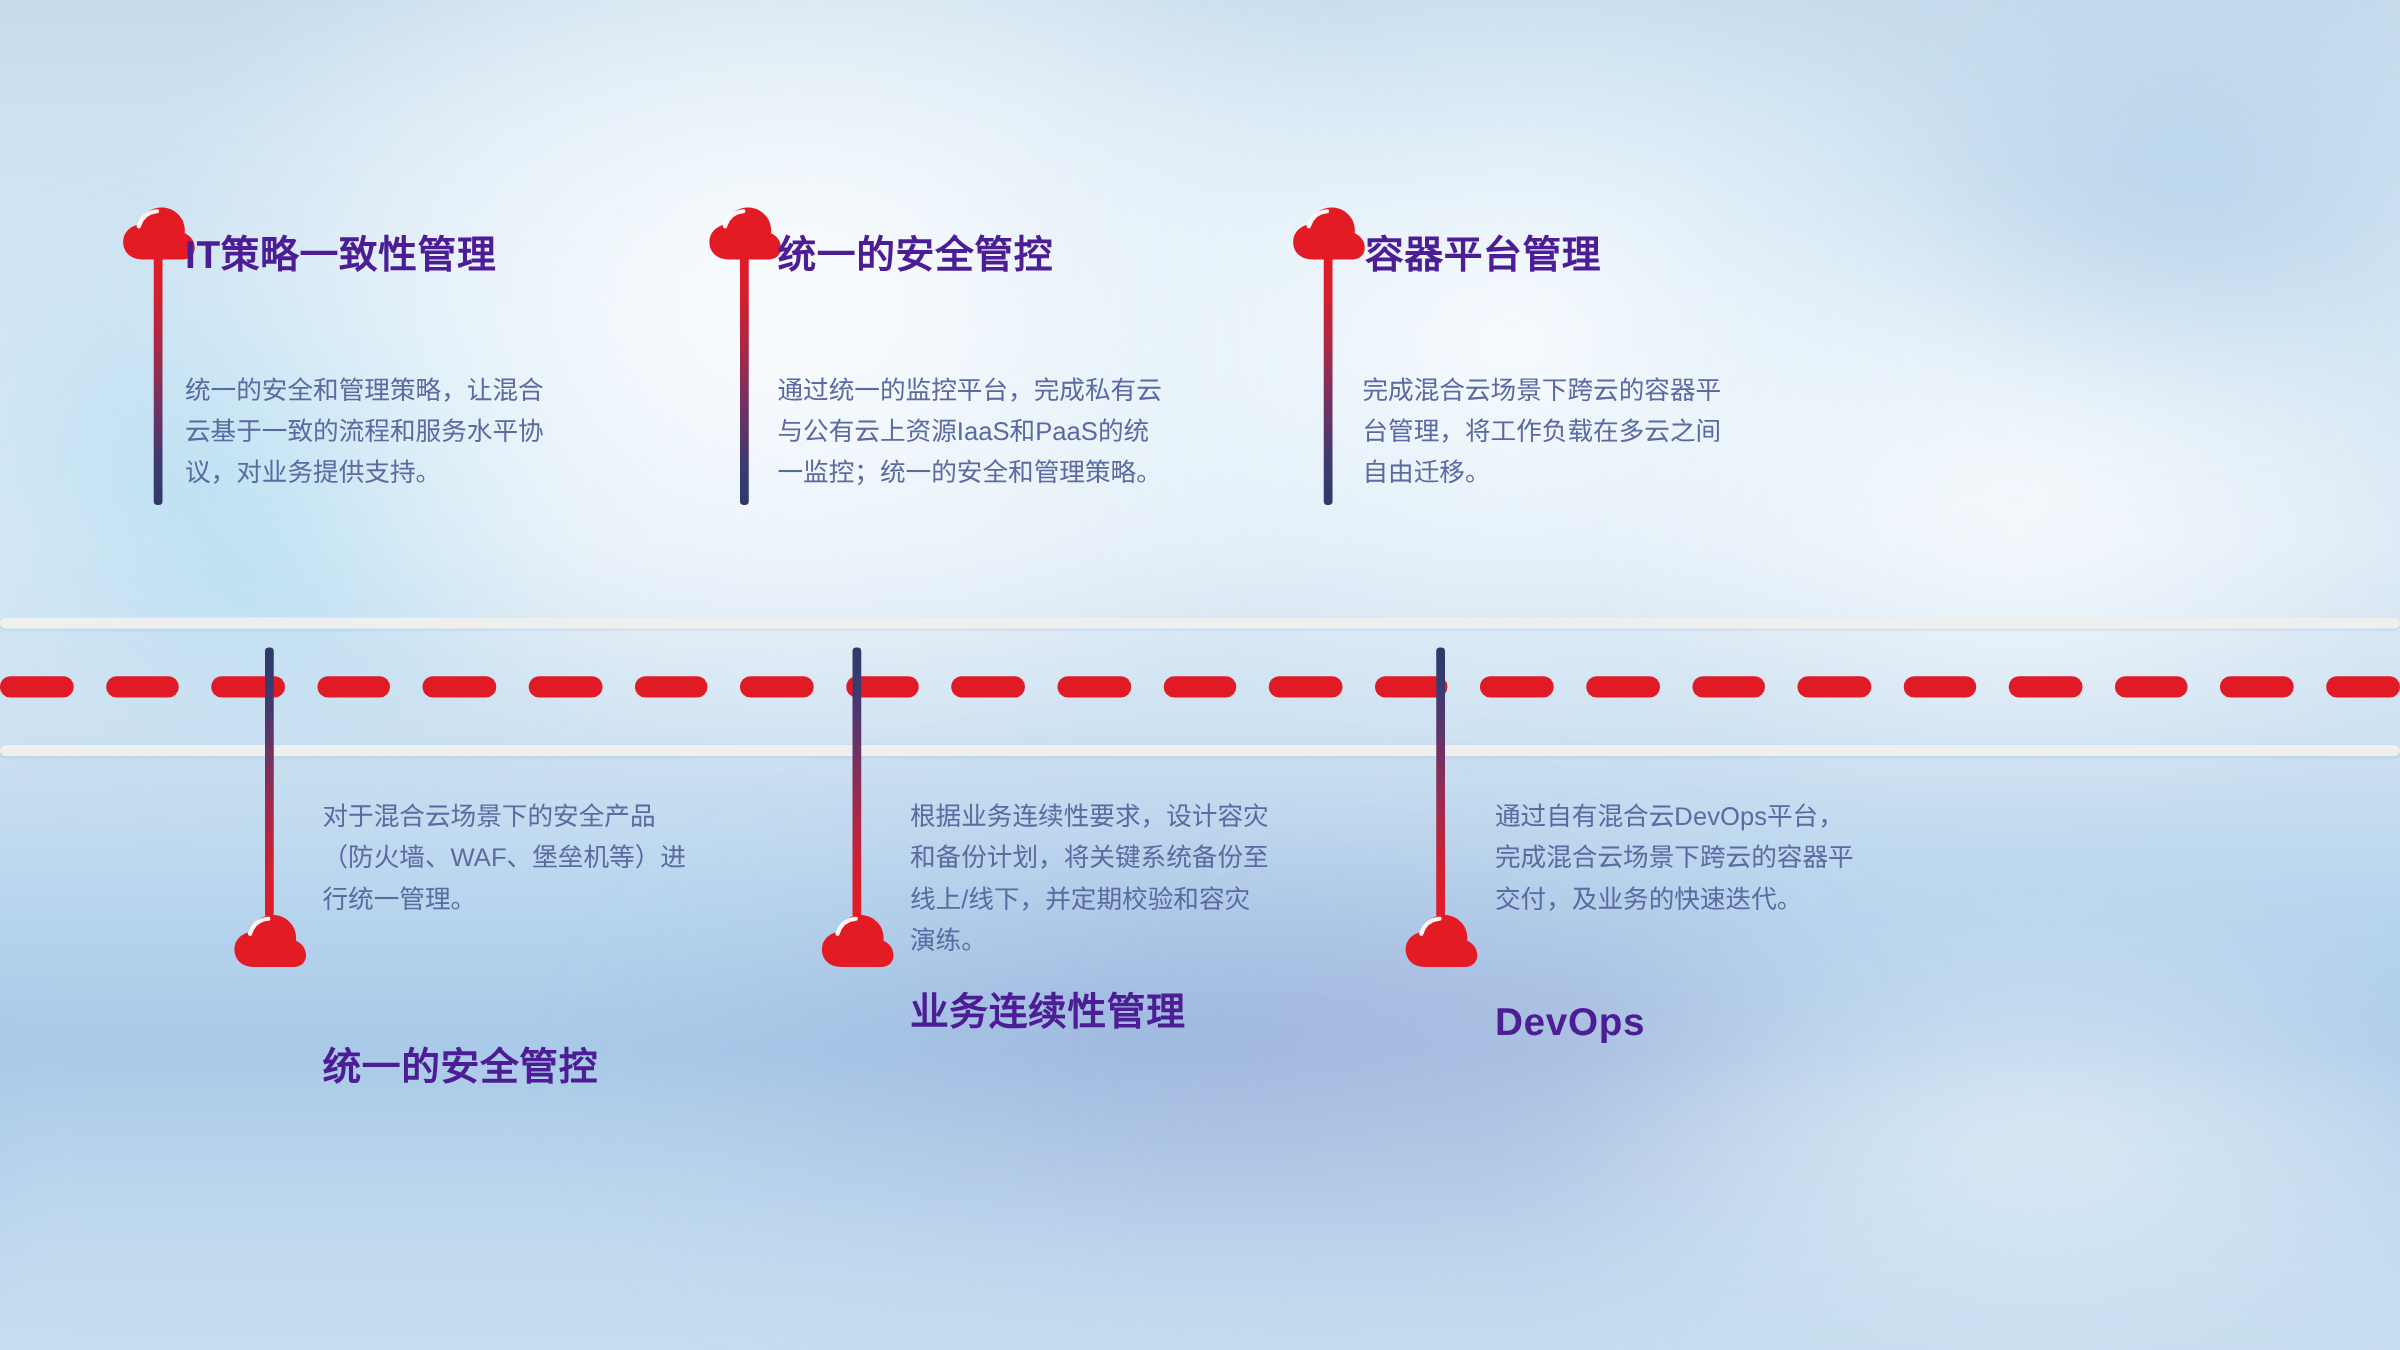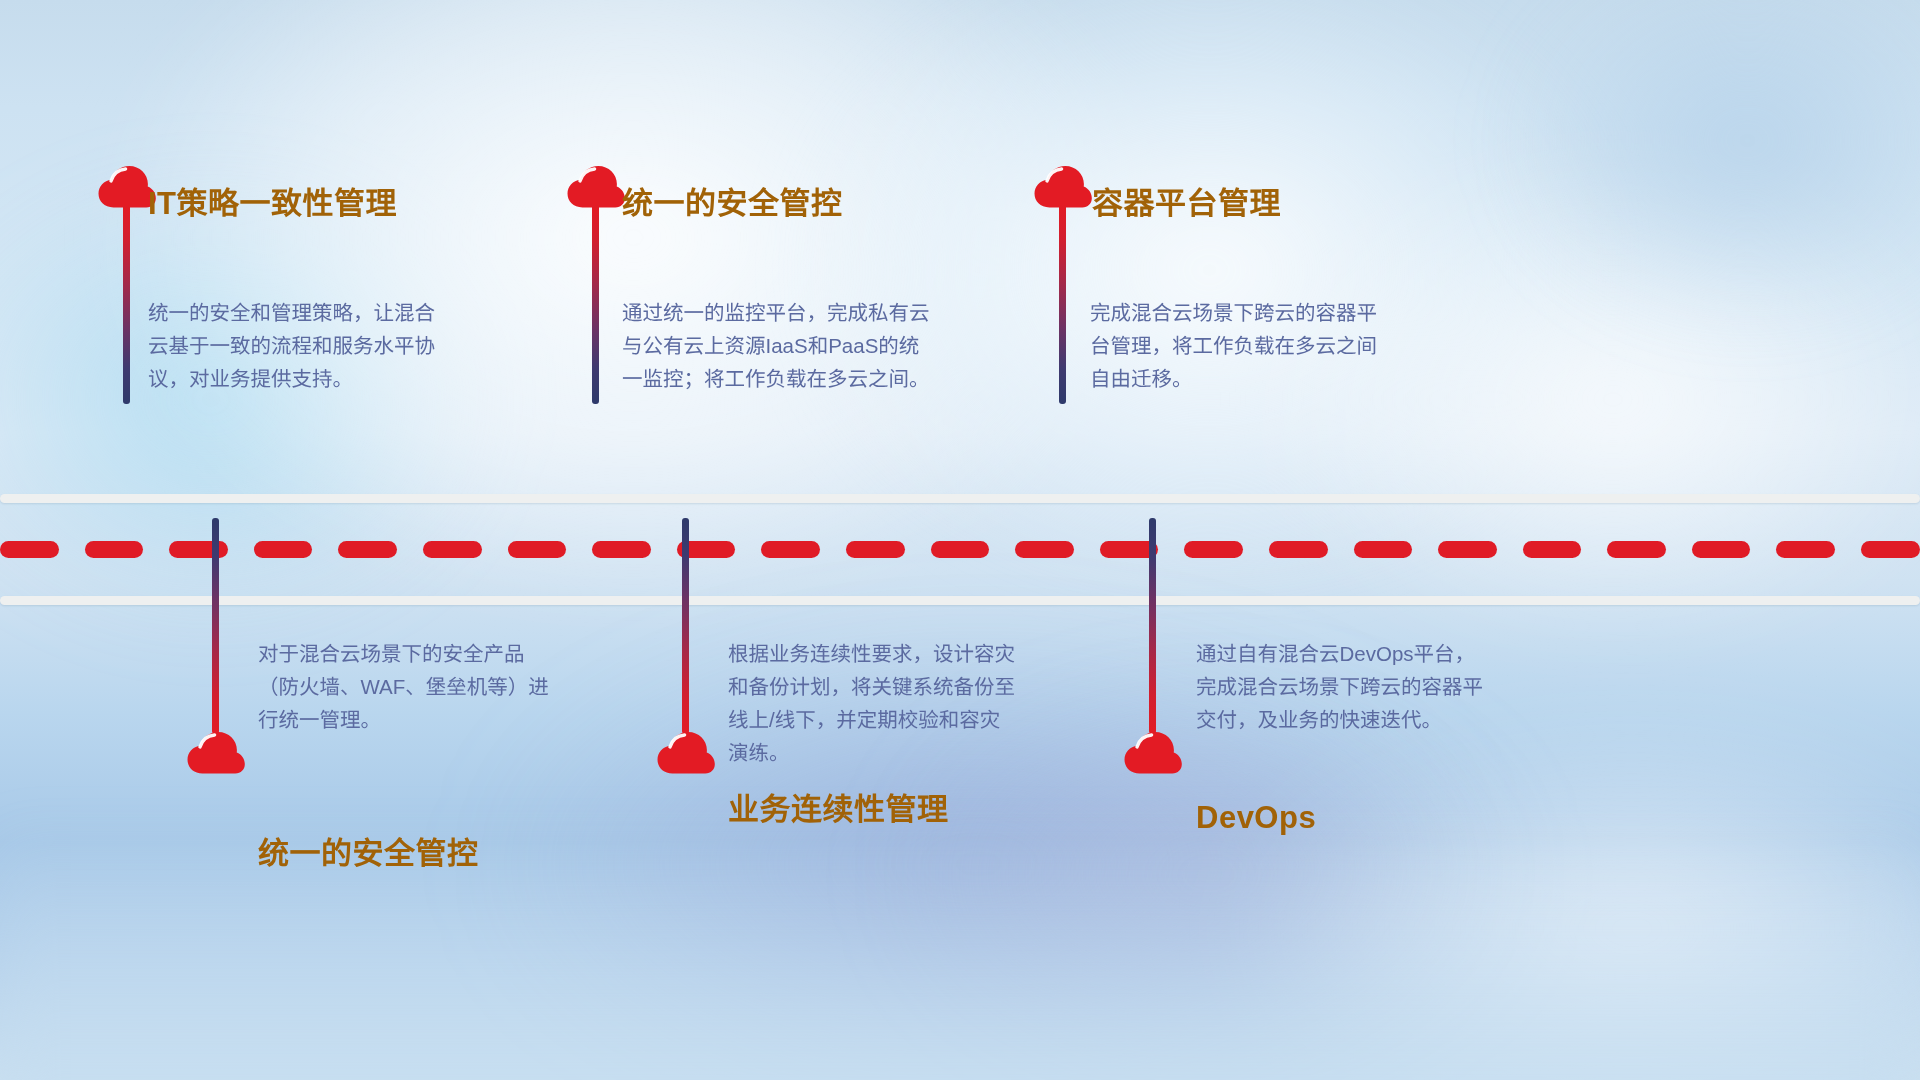--- a/index.html
+++ b/index.html
@@ -113,21 +113,21 @@
     
     background:linear-gradient(180deg,#e31b24 0%,#d21f2f 18%,#a3294a 40%,#6d3264 62%,#3f3a70 82%,#2e3a6b 100%);
   }
   .stem.up{
     
     background:linear-gradient(180deg,#2e3a6b 0%,#3f3a70 18%,#6d3264 38%,#a3294a 60%,#d21f2f 82%,#e31b24 100%);
   }
 
   .title{
     position:absolute;
-    font-size:31px;font-weight:700;color:#a16207;
+    font-size:31px;font-weight:700;color:#4c1d95;
     letter-spacing:.5px;white-space:nowrap;
     font-family:"Liberation Sans","DejaVu Sans",sans-serif;
   }
   .desc{
     position:absolute;
     font-size:20.5px;line-height:33px;
     color:#5b6aa0;
     font-family:"Liberation Sans","DejaVu Sans",sans-serif;
     white-space:pre-line;
   }
@@ -194,21 +194,21 @@
     <div class="pin" style="left:565px;top:164px;">
       <svg class="cloud" viewBox="0 0 62 46">
         <path d="M17.5 43.5 C8.2 43.5 2.5 37.2 2.5 29.6 C2.5 22.3 8.0 16.4 15.3 15.8 C17.4 7.6 24.6 2.0 33.3 2.0 C43.6 2.0 51.9 10.1 51.9 20.1 C51.9 20.9 51.85 21.7 51.75 22.5 C56.6 24.4 59.8 29.0 59.8 34.3 C59.8 39.5 55.8 43.5 50.3 43.5 Z" fill="#e31b24"></path>
         <path d="M15.0 17.0 C17.2 10.0 22.6 5.6 29.6 5.0" stroke="#ffffff" stroke-width="3.4" stroke-linecap="round" fill="none" opacity="0.95"></path>
       </svg>
       <div class="stem down" style="left:27px;top:40px;height:200px;"></div>
     </div>
     <div class="title" style="left:622px;top:178px;">统一的安全管控</div>
     <div class="desc" style="left:622px;top:296px;width:395px;">通过统一的监控平台，完成私有云
 与公有云上资源IaaS和PaaS的统
-一监控；将工作负载在多云之间。</div>
+一监控；统一的安全和管理策略。</div>
   </div>
 
   <div class="col">
     <div class="pin" style="left:1032px;top:164px;">
       <svg class="cloud" viewBox="0 0 62 46">
         <path d="M17.5 43.5 C8.2 43.5 2.5 37.2 2.5 29.6 C2.5 22.3 8.0 16.4 15.3 15.8 C17.4 7.6 24.6 2.0 33.3 2.0 C43.6 2.0 51.9 10.1 51.9 20.1 C51.9 20.9 51.85 21.7 51.75 22.5 C56.6 24.4 59.8 29.0 59.8 34.3 C59.8 39.5 55.8 43.5 50.3 43.5 Z" fill="#e31b24"></path>
         <path d="M15.0 17.0 C17.2 10.0 22.6 5.6 29.6 5.0" stroke="#ffffff" stroke-width="3.4" stroke-linecap="round" fill="none" opacity="0.95"></path>
       </svg>
       <div class="stem down" style="left:27px;top:40px;height:200px;"></div>
     </div>

